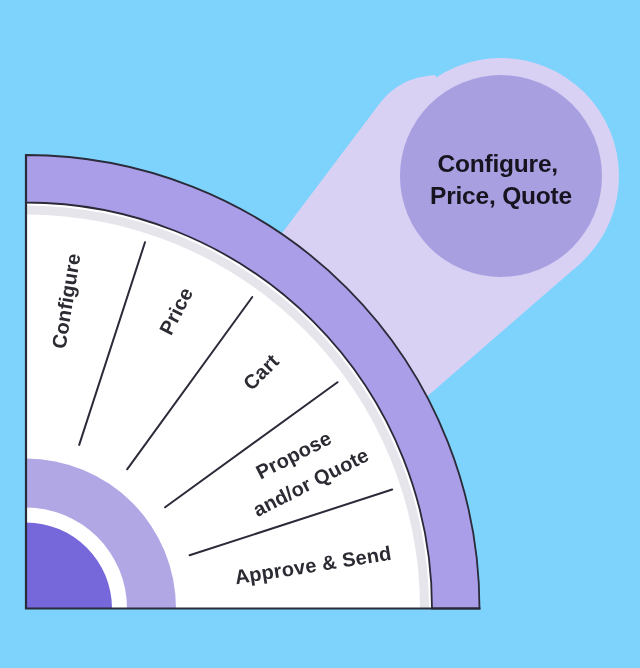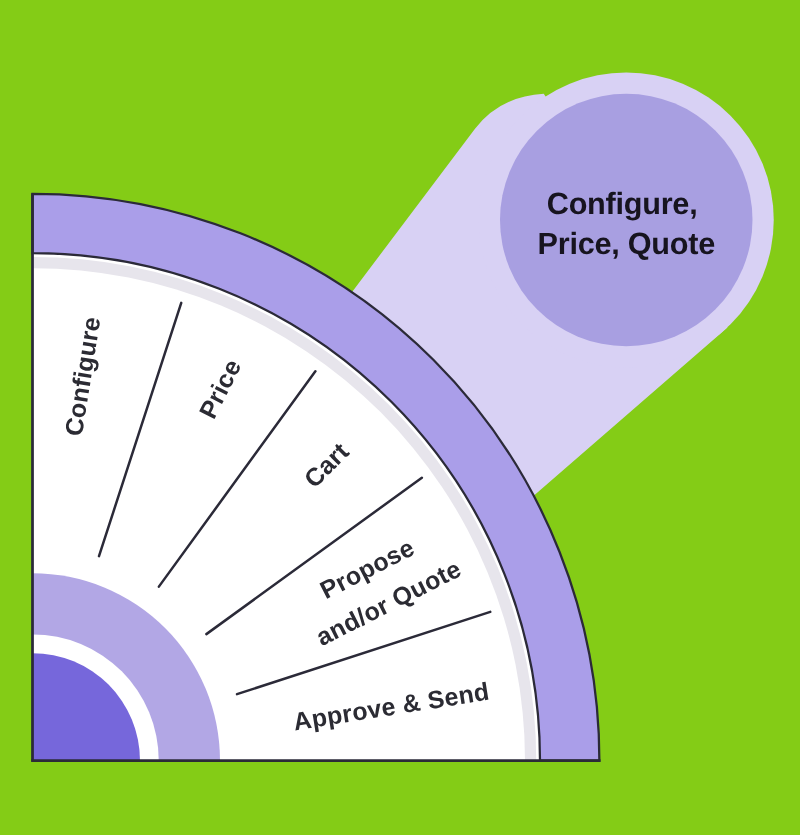--- a/index.html
+++ b/index.html
@@ -8,21 +8,21 @@
     --ring:#aa9ee9;
     --hub_outer:#b2a7e5;
     --hub_core:#7667db;
     --outline:#2b2a38;
     --label_text:#2b2b33;
     --callout_text:#17141f;
     --shadow_arc:#e7e5ec;
     --face:#ffffff;
   }
   html,body{margin:0;padding:0;background:#ffffff;}
-  .stage{width:640px;height:668px;position:relative;background:#84cc16;overflow:hidden;text-decoration:underline;}
+  .stage{width:640px;height:668px;position:relative;background:#7dd3fc;overflow:hidden;text-decoration:underline;}
   svg{display:block;}
   .beam{fill:var(--beam);}
   .callout-outer{fill:var(--beam);}
   .callout-inner{fill:var(--callout_circle);}
   .callout-label{
     font-family:"Liberation Sans", sans-serif;
     font-size:24.5px;font-weight:700;letter-spacing:-0.2px;
     fill:var(--callout_text);text-anchor:middle;
   }
   .face{fill:var(--face);}

